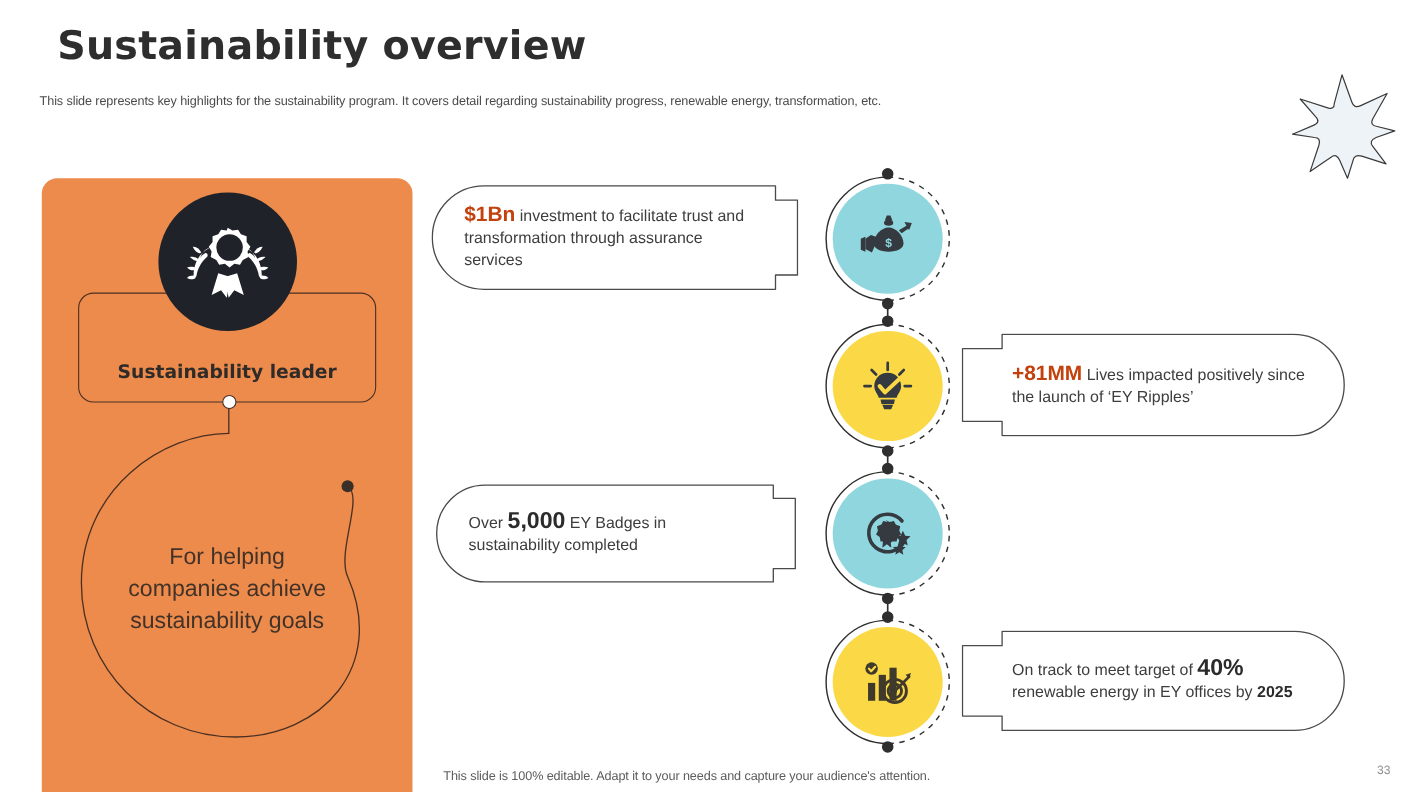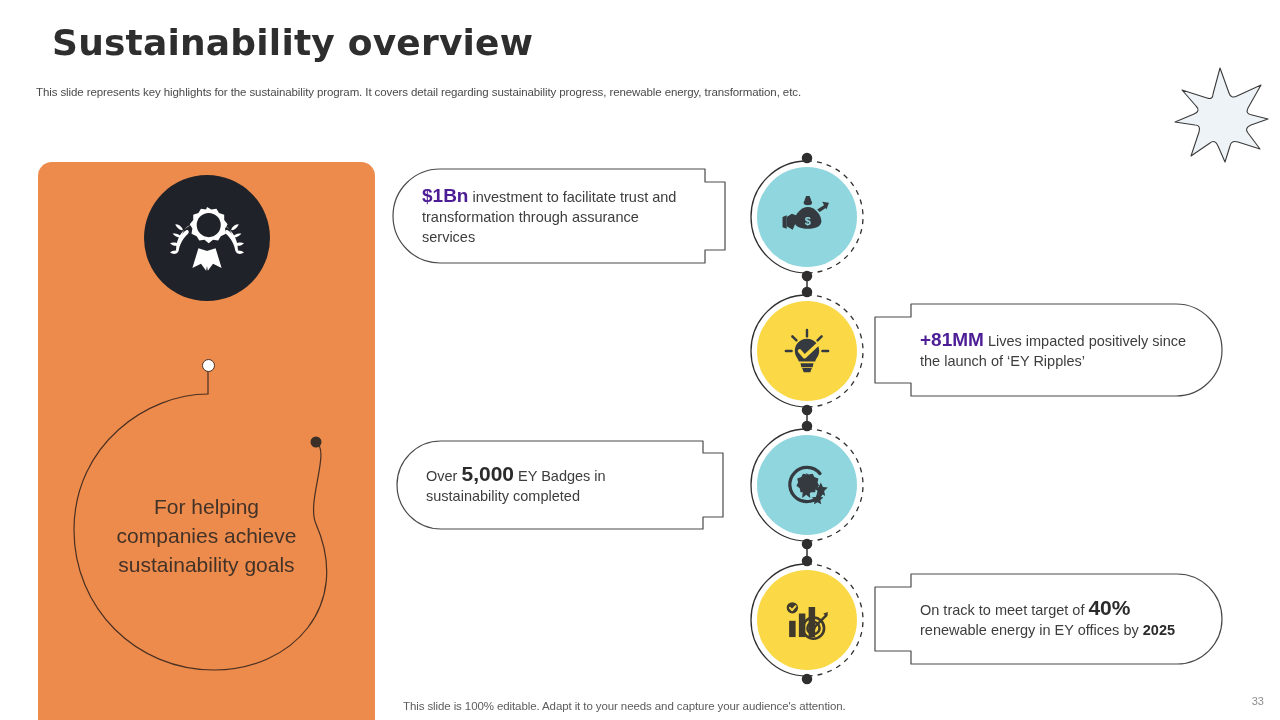--- a/index.html
+++ b/index.html
@@ -138,21 +138,21 @@
     align-items: center;
   }
   .callout .inner { width: 100%; }
   .callout b {
     font-weight: bold;
     color: #2b2b2b;
   }
   .big {
     font-size: 19px;
     font-weight: bold;
-    color: #4c1d95;
+    color: #c2410c;
   }
   .big-lg {
     font-size: 21px;
     font-weight: bold;
     color: #2b2b2b;
   }
   .callout-shape {
     position: absolute;
     left: 0; top: 0;
     width: 100%; height: 100%;
@@ -230,20 +230,23 @@
 <div class="slide-subtitle">This slide represents key highlights for the sustainability program. It covers detail regarding sustainability progress, renewable energy, transformation, etc.</div>
 
 <div class="starburst">
   <svg viewBox="0 0 104 104" width="104" height="104" aria-hidden="true">
     <path d="M52 6 L61 31 Q63 37 69 34 L93 23 L80 46 Q77 52 84 53 L100 57 L83 63 Q76 66 80 71 L92 87 L70 80 Q63 78 62 84 L57 100 L50 84 Q47 77 42 81 L23 94 L31 70 Q33 63 27 63 L7 60 L26 52 Q33 49 28 44 L14 28 L39 36 Q45 38 45 32 Z" fill="#EDF3F7" stroke="#3a3a3a" stroke-width="1.1" stroke-linejoin="round"></path>
   </svg>
 </div>
 
 <div class="orange-panel">
 
+  <div class="leader-box">
+    <div class="leader-label">Sustainability leader</div>
+  </div>
 
   <div class="badge-circle">
     <svg viewBox="0 0 100 100" width="86" height="86" aria-hidden="true">
       <g fill="#ffffff">
 
         <path d="M34 34 C22 38 14 50 14 64 C14 66 16 67 17 65 C18 58 22 50 28 45 C30 43 28 40 26 41 C24 42 22 44 21 46 C23 39 28 35 34 34 Z"></path>
         <path d="M20 48 C17 45 13 44 10 45 C13 48 17 50 20 49 Z"></path>
         <path d="M17 57 C14 55 10 55 7 56 C10 59 14 60 17 58 Z"></path>
         <path d="M22 40 C20 36 17 34 13 34 C15 38 18 41 21 41 Z"></path>
         <path d="M16 65 C13 64 9 65 7 67 C10 69 14 69 16 67 Z"></path>

